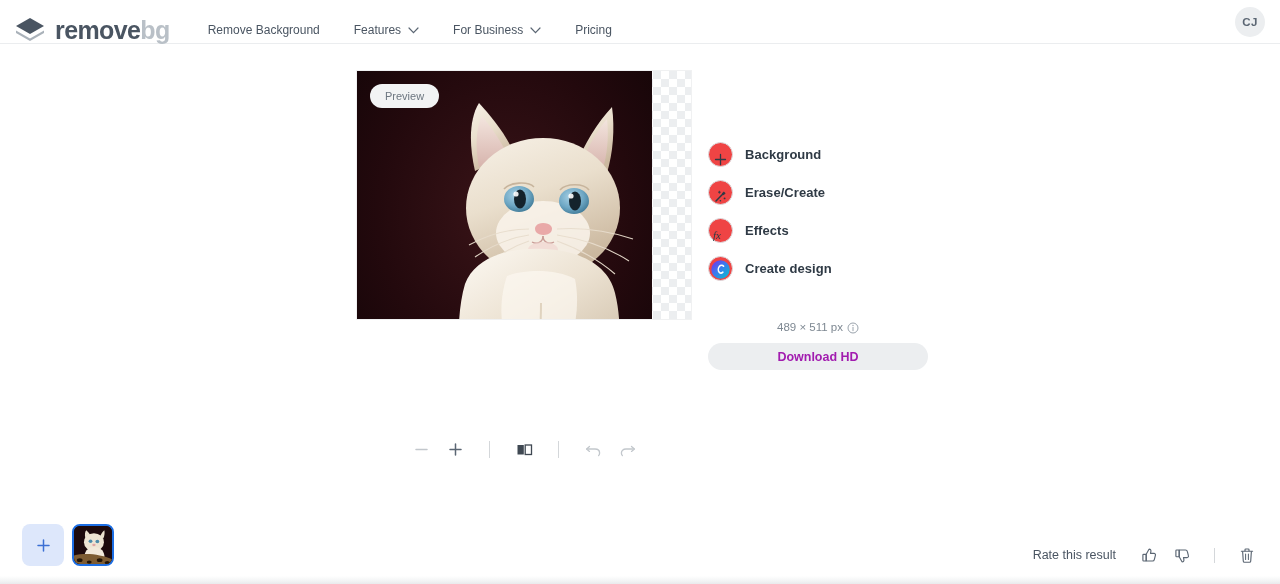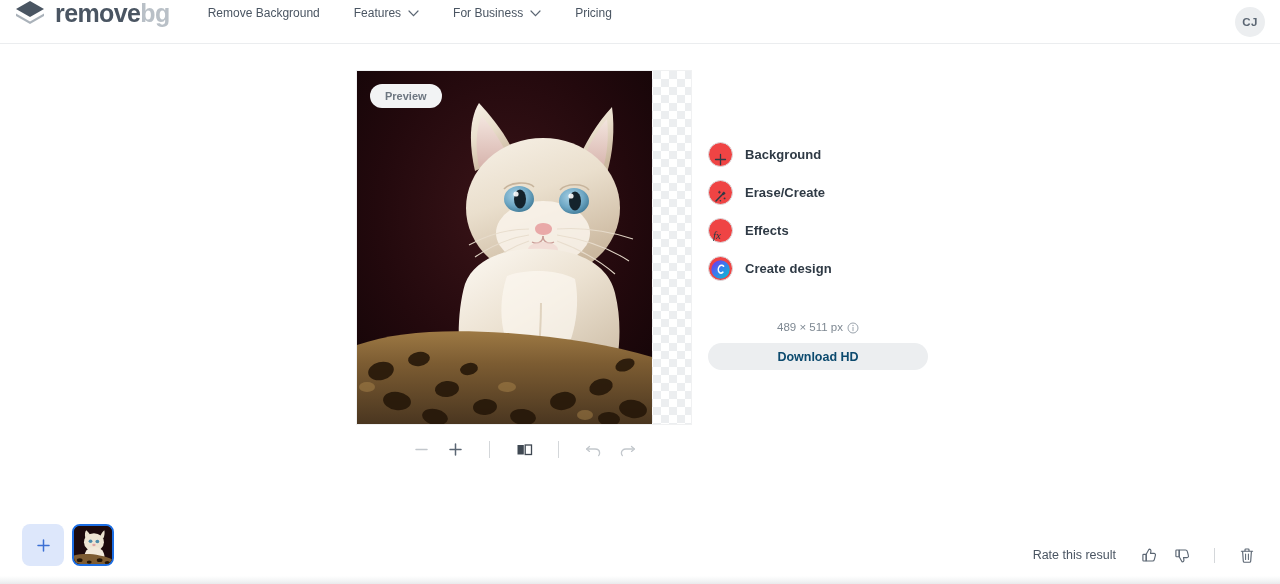--- a/index.html
+++ b/index.html
@@ -9,21 +9,21 @@
     overflow: hidden;
     background: #ffffff;
     font-family: "Liberation Sans", sans-serif;
     -webkit-font-smoothing: antialiased;
   }
 
   
   .topnav {
     position: absolute; top: 0; left: 0;
     width: 1280px; height: 44px;
-    display: flex; align-items: flex-start;
+    display: flex; align-items: flex-end;
     background: #ffffff;
     border-bottom: 1px solid #ebedef;
   }
   .logo-wrap {
     display: flex; align-items: center;
     margin-left: 14px;
     gap: 9px;
   }
   .logo-mark { width: 32px; height: 26px; display: block; }
   .logo-text {
@@ -52,25 +52,24 @@
     background: #eceef0; color: #5b6673;
     font-size: 11.5px; font-weight: bold; letter-spacing: .3px;
     display: flex; align-items: center; justify-content: center;
     cursor: pointer;
   }
 
   
   .canvas-stage {
     position: absolute;
     left: 356px; top: 70px;
-    width: 336px; height: 355px;
+    width: 336px; height: 250px;
     background: #eab308;
     border: 1px solid #f0f1f2;
     overflow: hidden;
-    font-weight: bold;
   }
   .checker {
     position: absolute; inset: 0;
     background-color: #ffffff;
     background-image:
       linear-gradient(45deg, #eceef0 25%, transparent 25%, transparent 75%, #eceef0 75%),
       linear-gradient(45deg, #eceef0 25%, transparent 25%, transparent 75%, #eceef0 75%);
     background-size: 16px 16px;
     background-position: 0 0, 8px 8px;
   }
@@ -145,21 +144,21 @@
   .btn-dl {
     width: 220px; height: 27px;
     border-radius: 14px;
     border: none;
     display: flex; align-items: center; justify-content: center;
     font-size: 12.5px; font-weight: bold;
     cursor: pointer;
     font-family: inherit;
   }
   .btn-primary { background: #1c6ee4; color: #ffffff; }
-  .btn-secondary { background: #eceef0; color: #0c4a6e; }
+  .btn-secondary { background: #eceef0; color: #a21caf; }
   .dl-meta {
     display: flex; align-items: center; justify-content: center;
     gap: 4px;
     font-size: 11.5px; color: #7e8892;
     height: 32px;
     white-space: nowrap;
   }
   .dl-meta .info { display: block; margin-top: 1px; }
 
   

